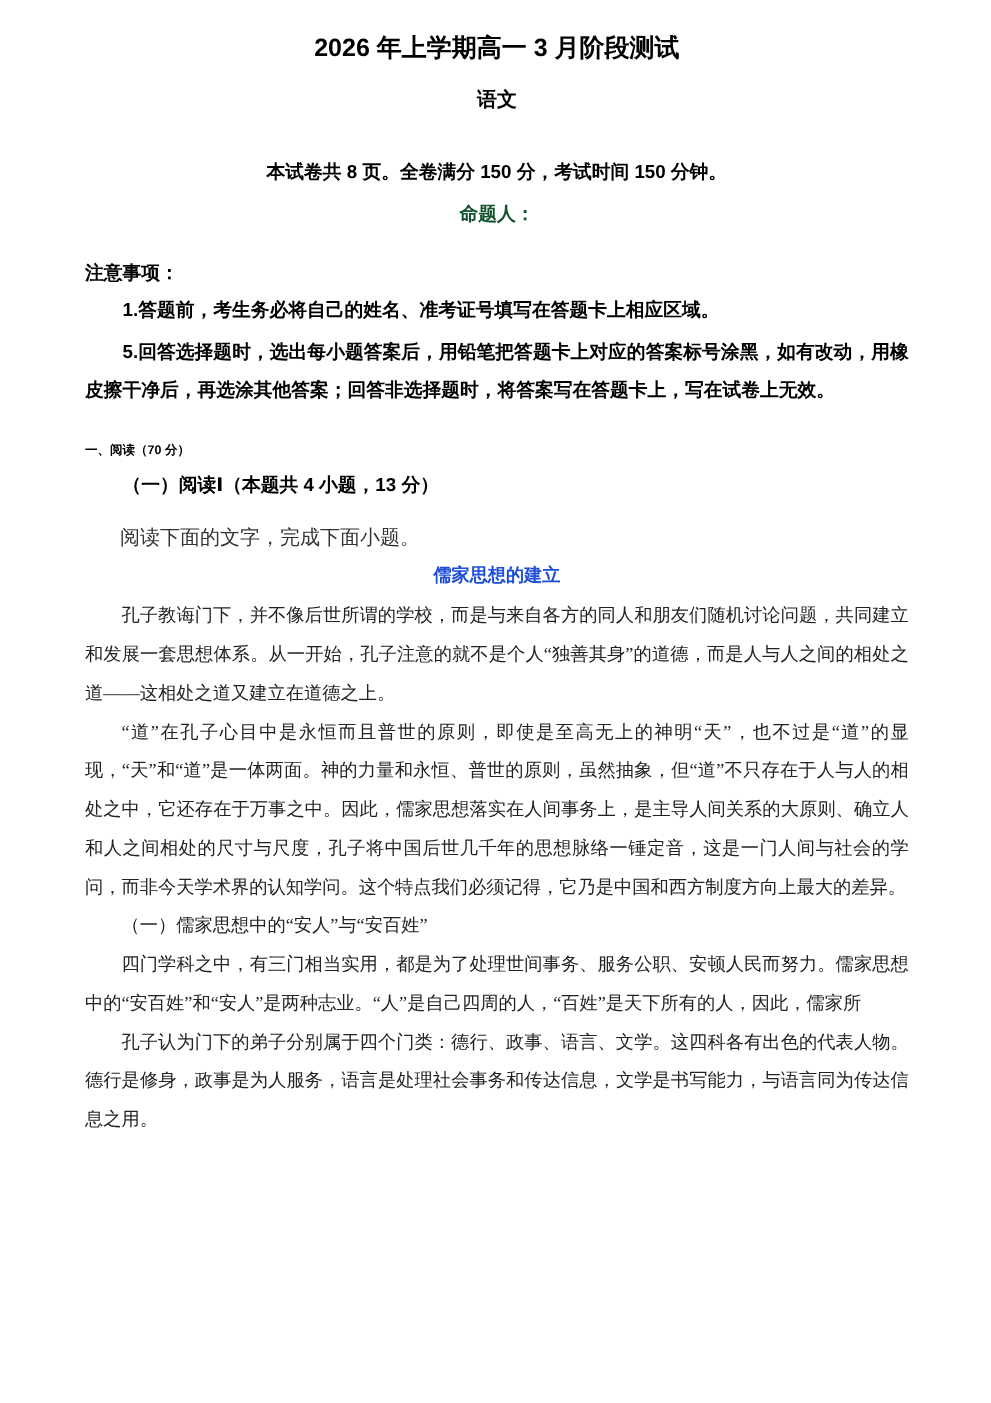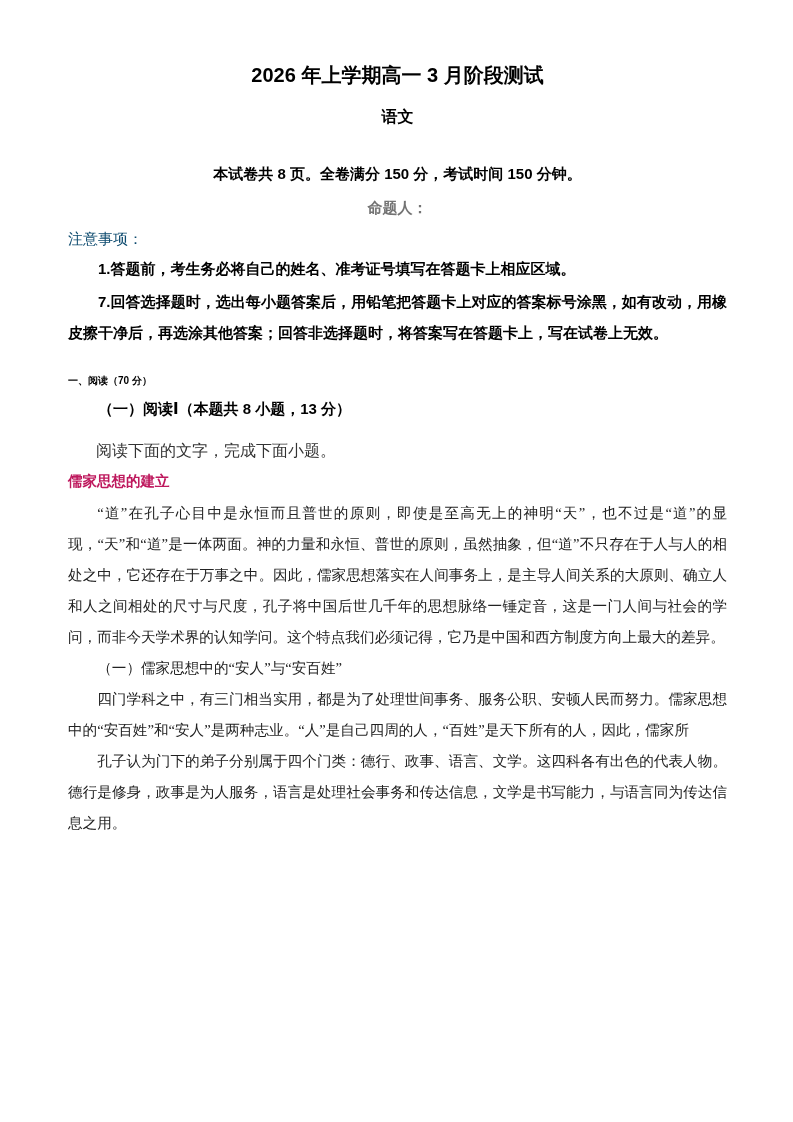--- a/index.html
+++ b/index.html
@@ -15,21 +15,21 @@
   .page {
     box-sizing: border-box;
     width: 793px;
     height: 1122px;
     padding: 0 66px 0 68px;
     position: relative;
   }
   .sans { font-family: "Liberation Sans", "DejaVu Sans", sans-serif; }
 
   .exam-title {
-    margin-top: 60px;
+    margin-top: 24px;
     font-size: 20px;
     line-height: 30px;
     font-weight: bold;
     text-align: center;
     color: #000;
   }
   .subject-title {
     margin-top: 13px;
     font-size: 16px;
     line-height: 28px;
@@ -44,28 +44,28 @@
     font-weight: bold;
     text-align: center;
     color: #000;
   }
   .setter-line {
     margin-top: 12px;
     font-size: 15px;
     line-height: 22px;
     font-weight: bold;
     text-align: center;
-    color: #737373;
+    color: #14532d;
   }
   .notices-heading {
-    margin-top: 9px;
+    margin-top: 25px;
     font-size: 15px;
     line-height: 22px;
-    font-weight: normal;
-    color: #0c4a6e;
+    font-weight: bold;
+    color: #000000;
   }
   .notice-item-1 {
     margin-top: 8px;
     padding-left: 30px;
     font-size: 15px;
     line-height: 22px;
     font-weight: bold;
     color: #000;
   }
   .notice-item-2 {
@@ -97,21 +97,22 @@
     padding-left: 28px;
     font-size: 16px;
     line-height: 20px;
     color: #333;
   }
   .essay-title {
     margin-top: 9px;
     font-size: 14.5px;
     line-height: 22px;
     font-weight: bold;
-    color: #be185d;
+    text-align: center;
+    color: #1d4ed8;
   }
   .essay-body {
     margin-top: 6px;
   }
   .para {
     font-size: 14.6px;
     line-height: 31px;
     text-align: justify;
     text-indent: 2em;
     margin: 0;
@@ -128,30 +129,31 @@
   <div class="subject-title sans">语文</div>
 
   <div class="exam-info sans">本试卷共 8 页。全卷满分 150 分，考试时间 150 分钟。</div>
 
   <div class="setter-line sans">命题人：</div>
 
   <div class="notices-heading sans">注意事项：</div>
 
   <div class="notice-item-1 sans">1.答题前，考生务必将自己的姓名、准考证号填写在答题卡上相应区域。</div>
 
-  <div class="notice-item-2 sans">7.回答选择题时，选出每小题答案后，用铅笔把答题卡上对应的答案标号涂黑，如有改动，用橡皮擦干净后，再选涂其他答案；回答非选择题时，将答案写在答题卡上，写在试卷上无效。</div>
+  <div class="notice-item-2 sans">5.回答选择题时，选出每小题答案后，用铅笔把答题卡上对应的答案标号涂黑，如有改动，用橡皮擦干净后，再选涂其他答案；回答非选择题时，将答案写在答题卡上，写在试卷上无效。</div>
 
   <div class="section-heading sans">一、阅读（70 分）</div>
 
-  <div class="subsection-heading sans">（一）阅读Ⅰ（本题共 8 小题，13 分）</div>
+  <div class="subsection-heading sans">（一）阅读Ⅰ（本题共 4 小题，13 分）</div>
 
   <div class="reading-instruction">阅读下面的文字，完成下面小题。</div>
 
   <div class="essay-title sans">儒家思想的建立</div>
 
   <div class="essay-body">
+    <p class="para">孔子教诲门下，并不像后世所谓的学校，而是与来自各方的同人和朋友们随机讨论问题，共同建立和发展一套思想体系。从一开始，孔子注意的就不是个人“独善其身”的道德，而是人与人之间的相处之道——这相处之道又建立在道德之上。</p>
     <p class="para">“道”在孔子心目中是永恒而且普世的原则，即使是至高无上的神明“天”，也不过是“道”的显现，“天”和“道”是一体两面。神的力量和永恒、普世的原则，虽然抽象，但“道”不只存在于人与人的相处之中，它还存在于万事之中。因此，儒家思想落实在人间事务上，是主导人间关系的大原则、确立人和人之间相处的尺寸与尺度，孔子将中国后世几千年的思想脉络一锤定音，这是一门人间与社会的学问，而非今天学术界的认知学问。这个特点我们必须记得，它乃是中国和西方制度方向上最大的差异。</p>
     <p class="para">（一）儒家思想中的“安人”与“安百姓”</p>
     <p class="para">四门学科之中，有三门相当实用，都是为了处理世间事务、服务公职、安顿人民而努力。儒家思想中的“安百姓”和“安人”是两种志业。“人”是自己四周的人，“百姓”是天下所有的人，因此，儒家所</p>
     <p class="para">孔子认为门下的弟子分别属于四个门类：德行、政事、语言、文学。这四科各有出色的代表人物。德行是修身，政事是为人服务，语言是处理社会事务和传达信息，文学是书写能力，与语言同为传达信息之用。</p>
   </div>
 
 </div>
 
 </body></html>

